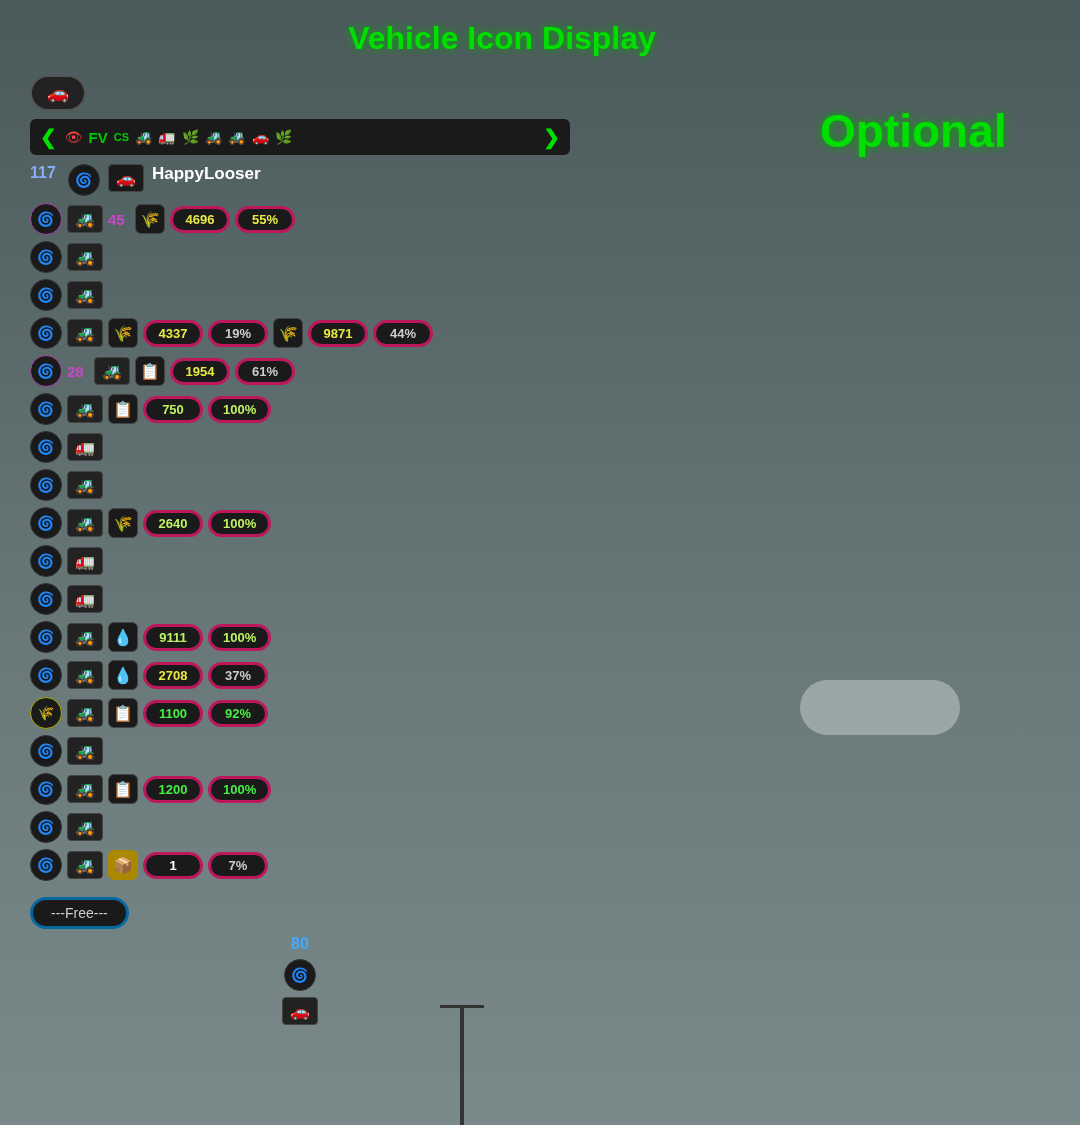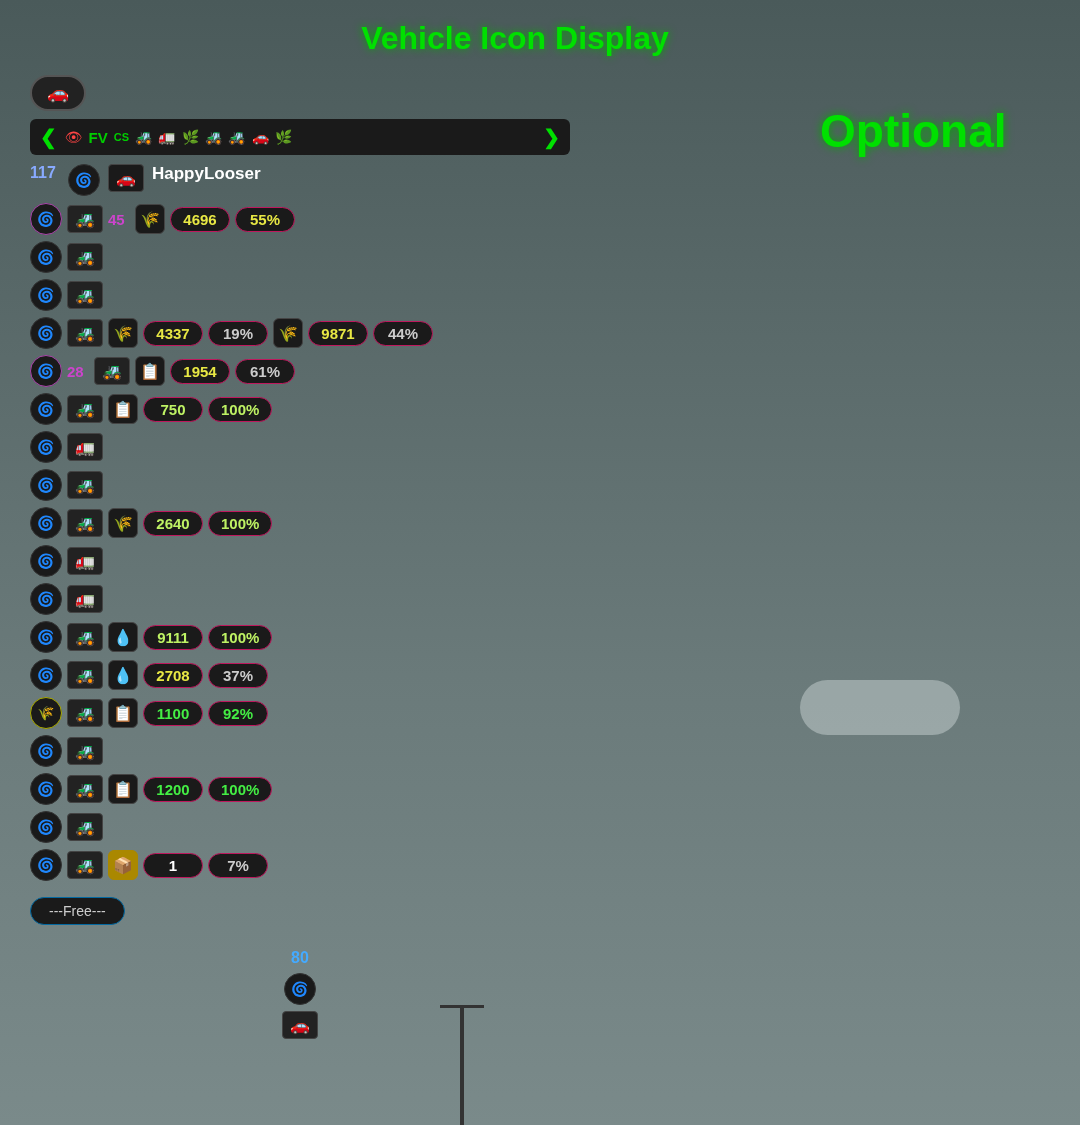--- a/index.html
+++ b/index.html
@@ -190,24 +190,24 @@
       display: flex;
       align-items: center;
       justify-content: center;
       font-size: 16px;
       flex-shrink: 0;
     }
 
     
     .pill {
       background: #1a1a1a;
-      border: 1px solid #be185d;
+      border: 3px solid #be185d;
       border-radius: 20px;
       padding: 3px 12px;
-      font-size: 15px;
+      font-size: 13px;
       font-weight: bold;
       min-width: 60px;
       text-align: center;
     }
     .pill.yellow { color: #e8e844; }
     .pill.green { color: #44ee44; }
     .pill.red { color: #bef264; }
     .pill.white { color: #ffffff; }
     .pill.dark { color: #cccccc; }
 
@@ -218,48 +218,48 @@
       font-weight: bold;
       min-width: 22px;
     }
 
     
     .free-section {
       margin-top: 14px;
     }
     .free-btn {
       background: #1a1a1a;
-      border: 1px solid #0369a1;
+      border: 3px solid #0369a1;
       border-radius: 20px;
       padding: 5px 18px;
       color: #cccccc;
       font-size: 14px;
       display: inline-block;
-      margin-bottom: 24px;
+      margin-bottom: 6px;
     }
     .free-row {
       display: flex;
       align-items: center;
       gap: 6px;
       flex-direction: column;
     }
     .free-id {
       color: #44aaff;
       font-size: 16px;
       font-weight: bold;
     }
   </style>
 </head>
 <body>
 
 <div class="cloud"></div>
 
 <div class="antenna"></div>
 
-<div style="position:absolute;top:20px;left:13px;width:1004px;text-align:center;">
+<div style="position:absolute;top:20px;left:0;width:1004px;text-align:center;">
   <div class="title">Vehicle Icon Display</div>
 </div>
 
 <div class="ui-panel" style="top:75px;">
 
   
   <div class="vehicle-btn" style="margin-bottom:8px;">
     <span class="vehicle-btn-icon">🚗</span>
   </div>
 

